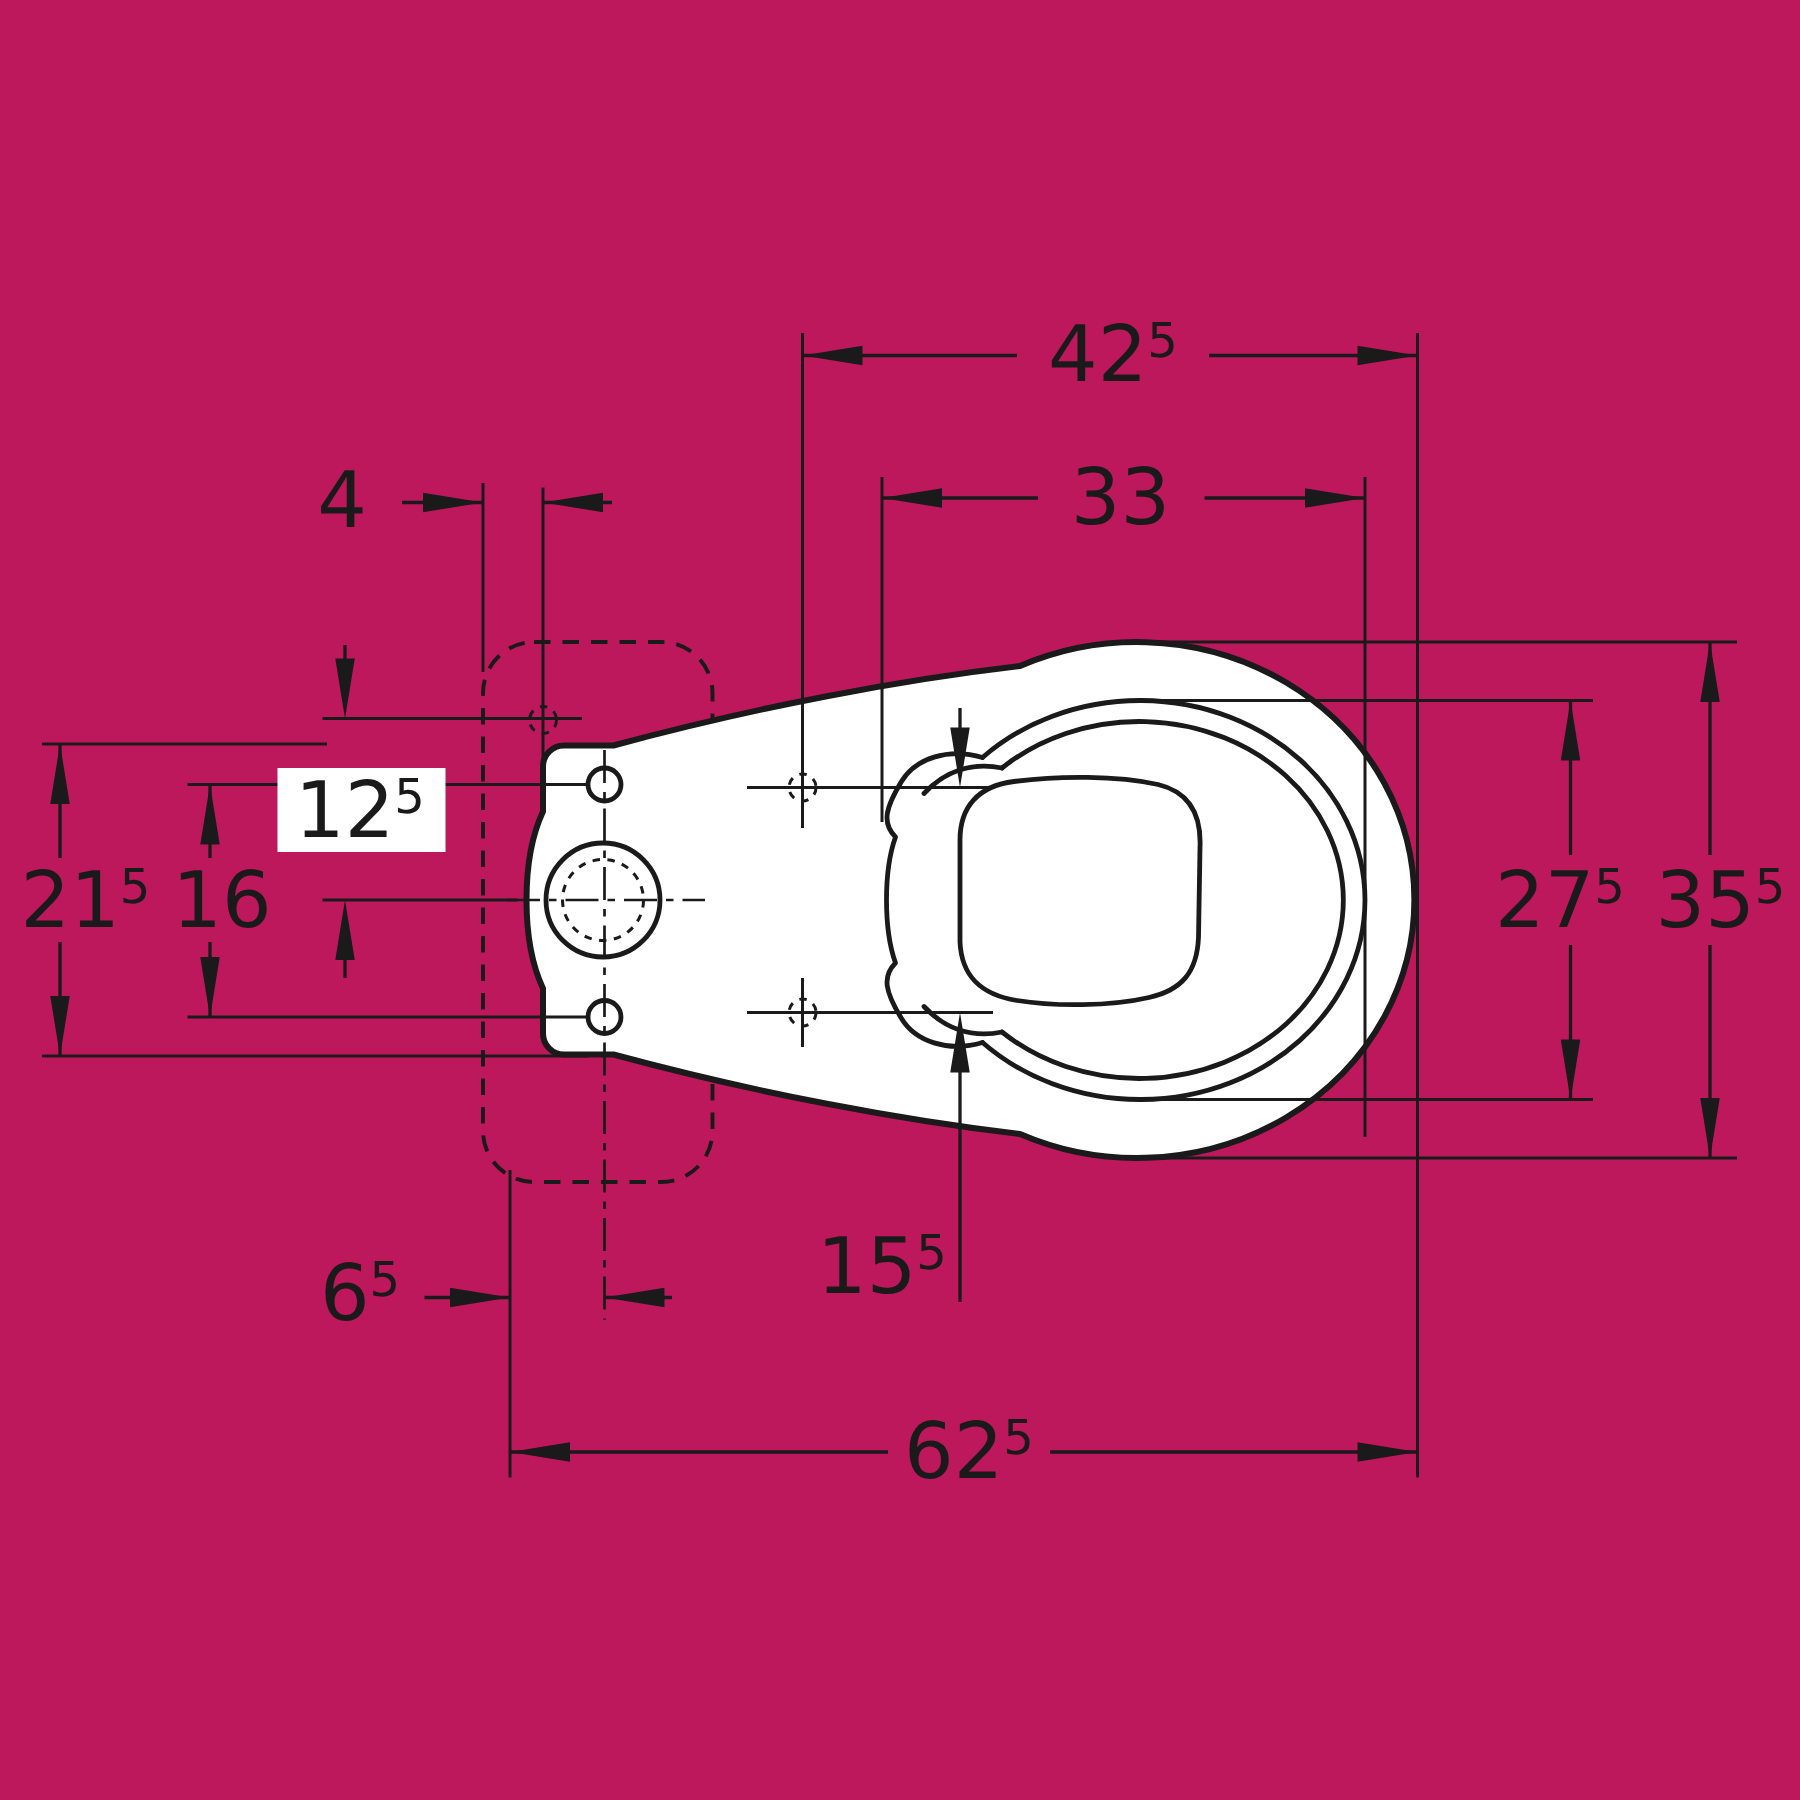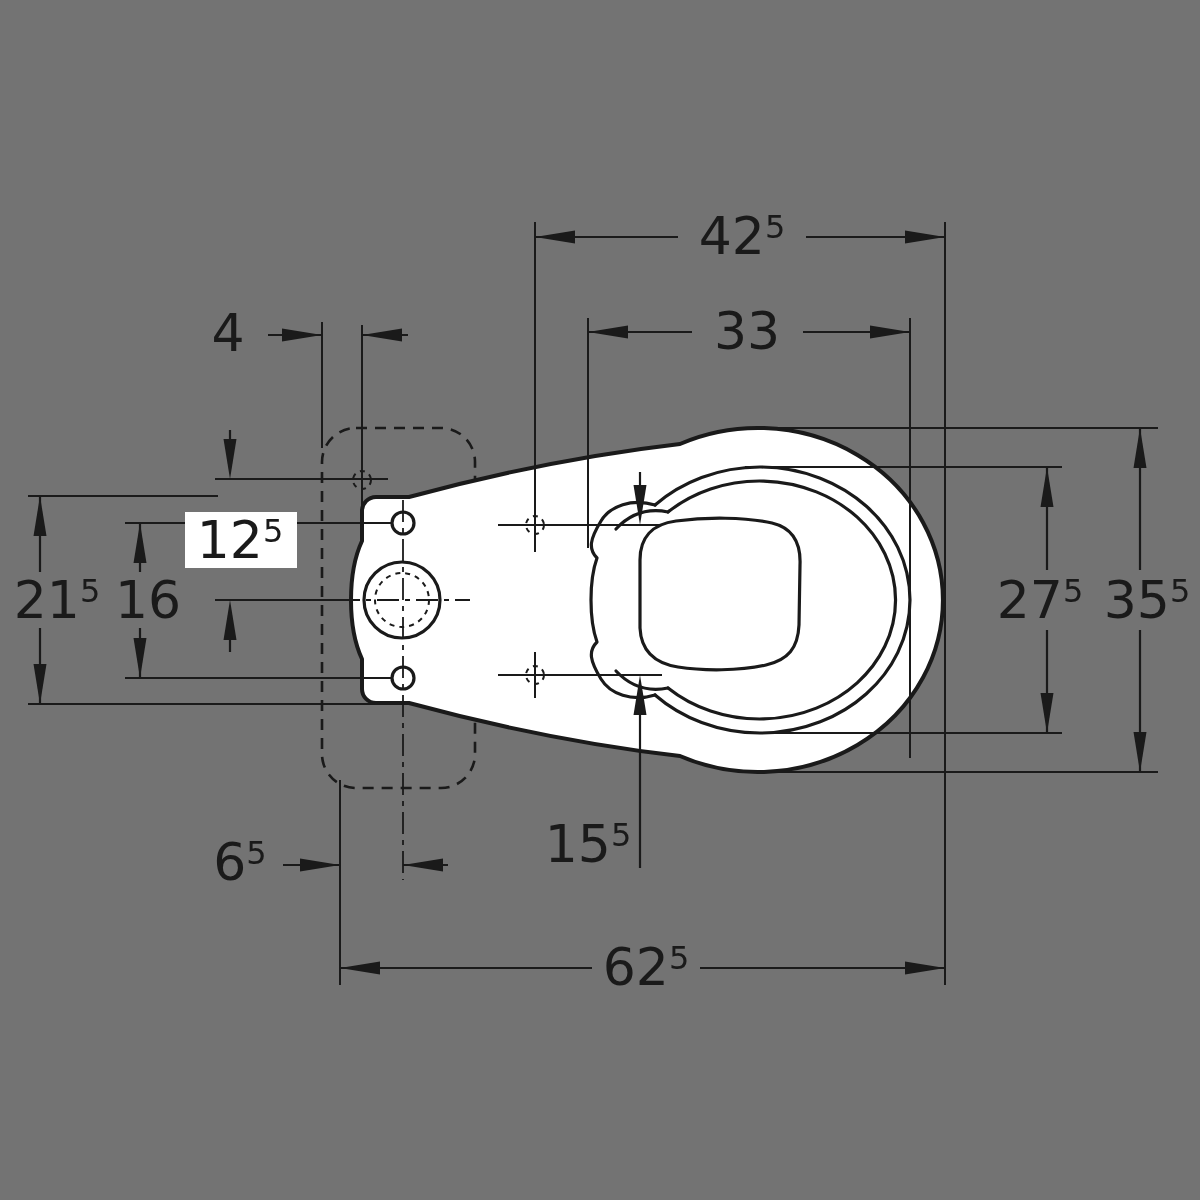--- a/index.html
+++ b/index.html
@@ -1,16 +1,16 @@
 <!DOCTYPE html>
 <html><head>
 <meta charset="utf-8">
 <style>
   html,body{margin:0;padding:0;background:#ffffff;}
-  .stage{width:1200px;height:1200px;position:relative;background:#737373;}
+  .stage{width:1200px;height:1200px;position:relative;background:#be185d;}
   svg{display:block;}
   text{font-family:"DejaVu Sans","Liberation Sans",sans-serif;fill:#1a1a1a;font-size:52px;}
   .sup{font-size:32px;}
   .outline{fill:#ffffff;stroke:#1a1a1a;stroke-width:4;stroke-linejoin:round;}
   .inner{fill:none;stroke:#1a1a1a;stroke-width:3.2;stroke-linejoin:round;stroke-linecap:round;}
   .innerfill{fill:#ffffff;stroke:#1a1a1a;stroke-width:3.2;stroke-linejoin:round;}
   .dashed{fill:none;stroke:#1a1a1a;stroke-width:2.6;stroke-dasharray:11 8;}
   .cdash{fill:none;stroke:#1a1a1a;stroke-width:2;stroke-dasharray:5 5;}
   .cline{fill:none;stroke:#1a1a1a;stroke-width:1.8;stroke-dasharray:22 6 5 6;}
   .thin{fill:none;stroke:#1a1a1a;stroke-width:2;}

